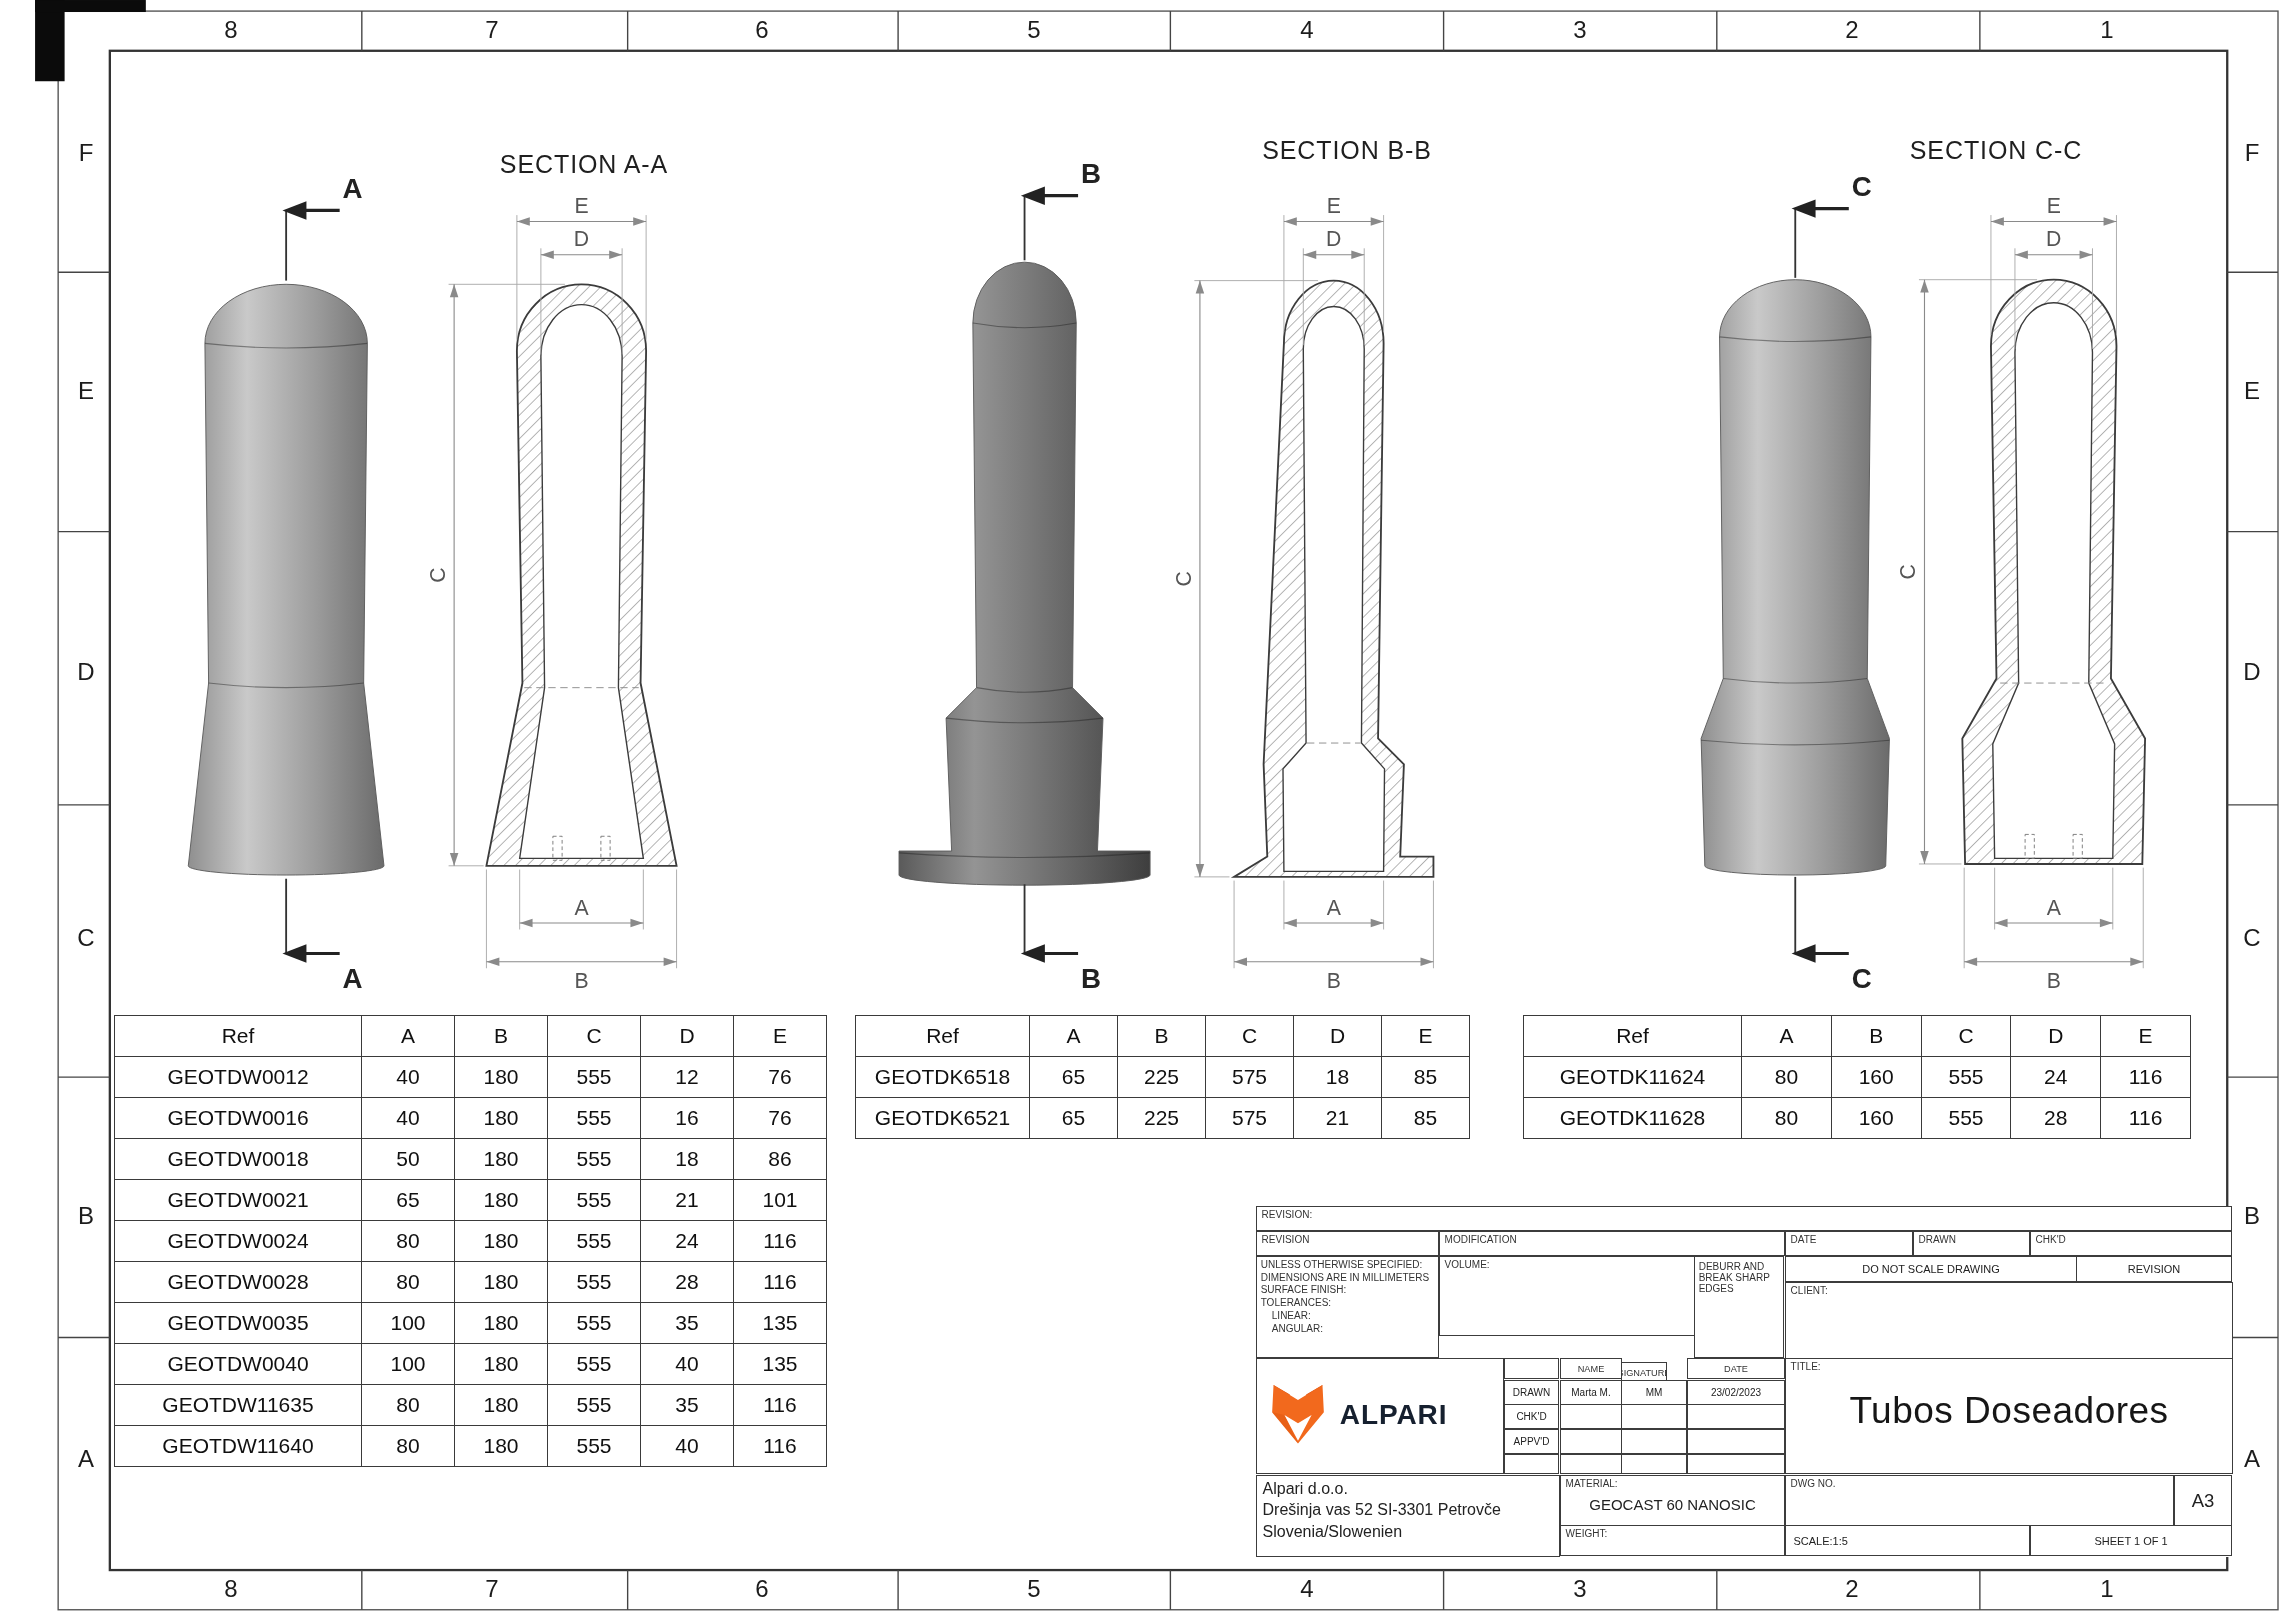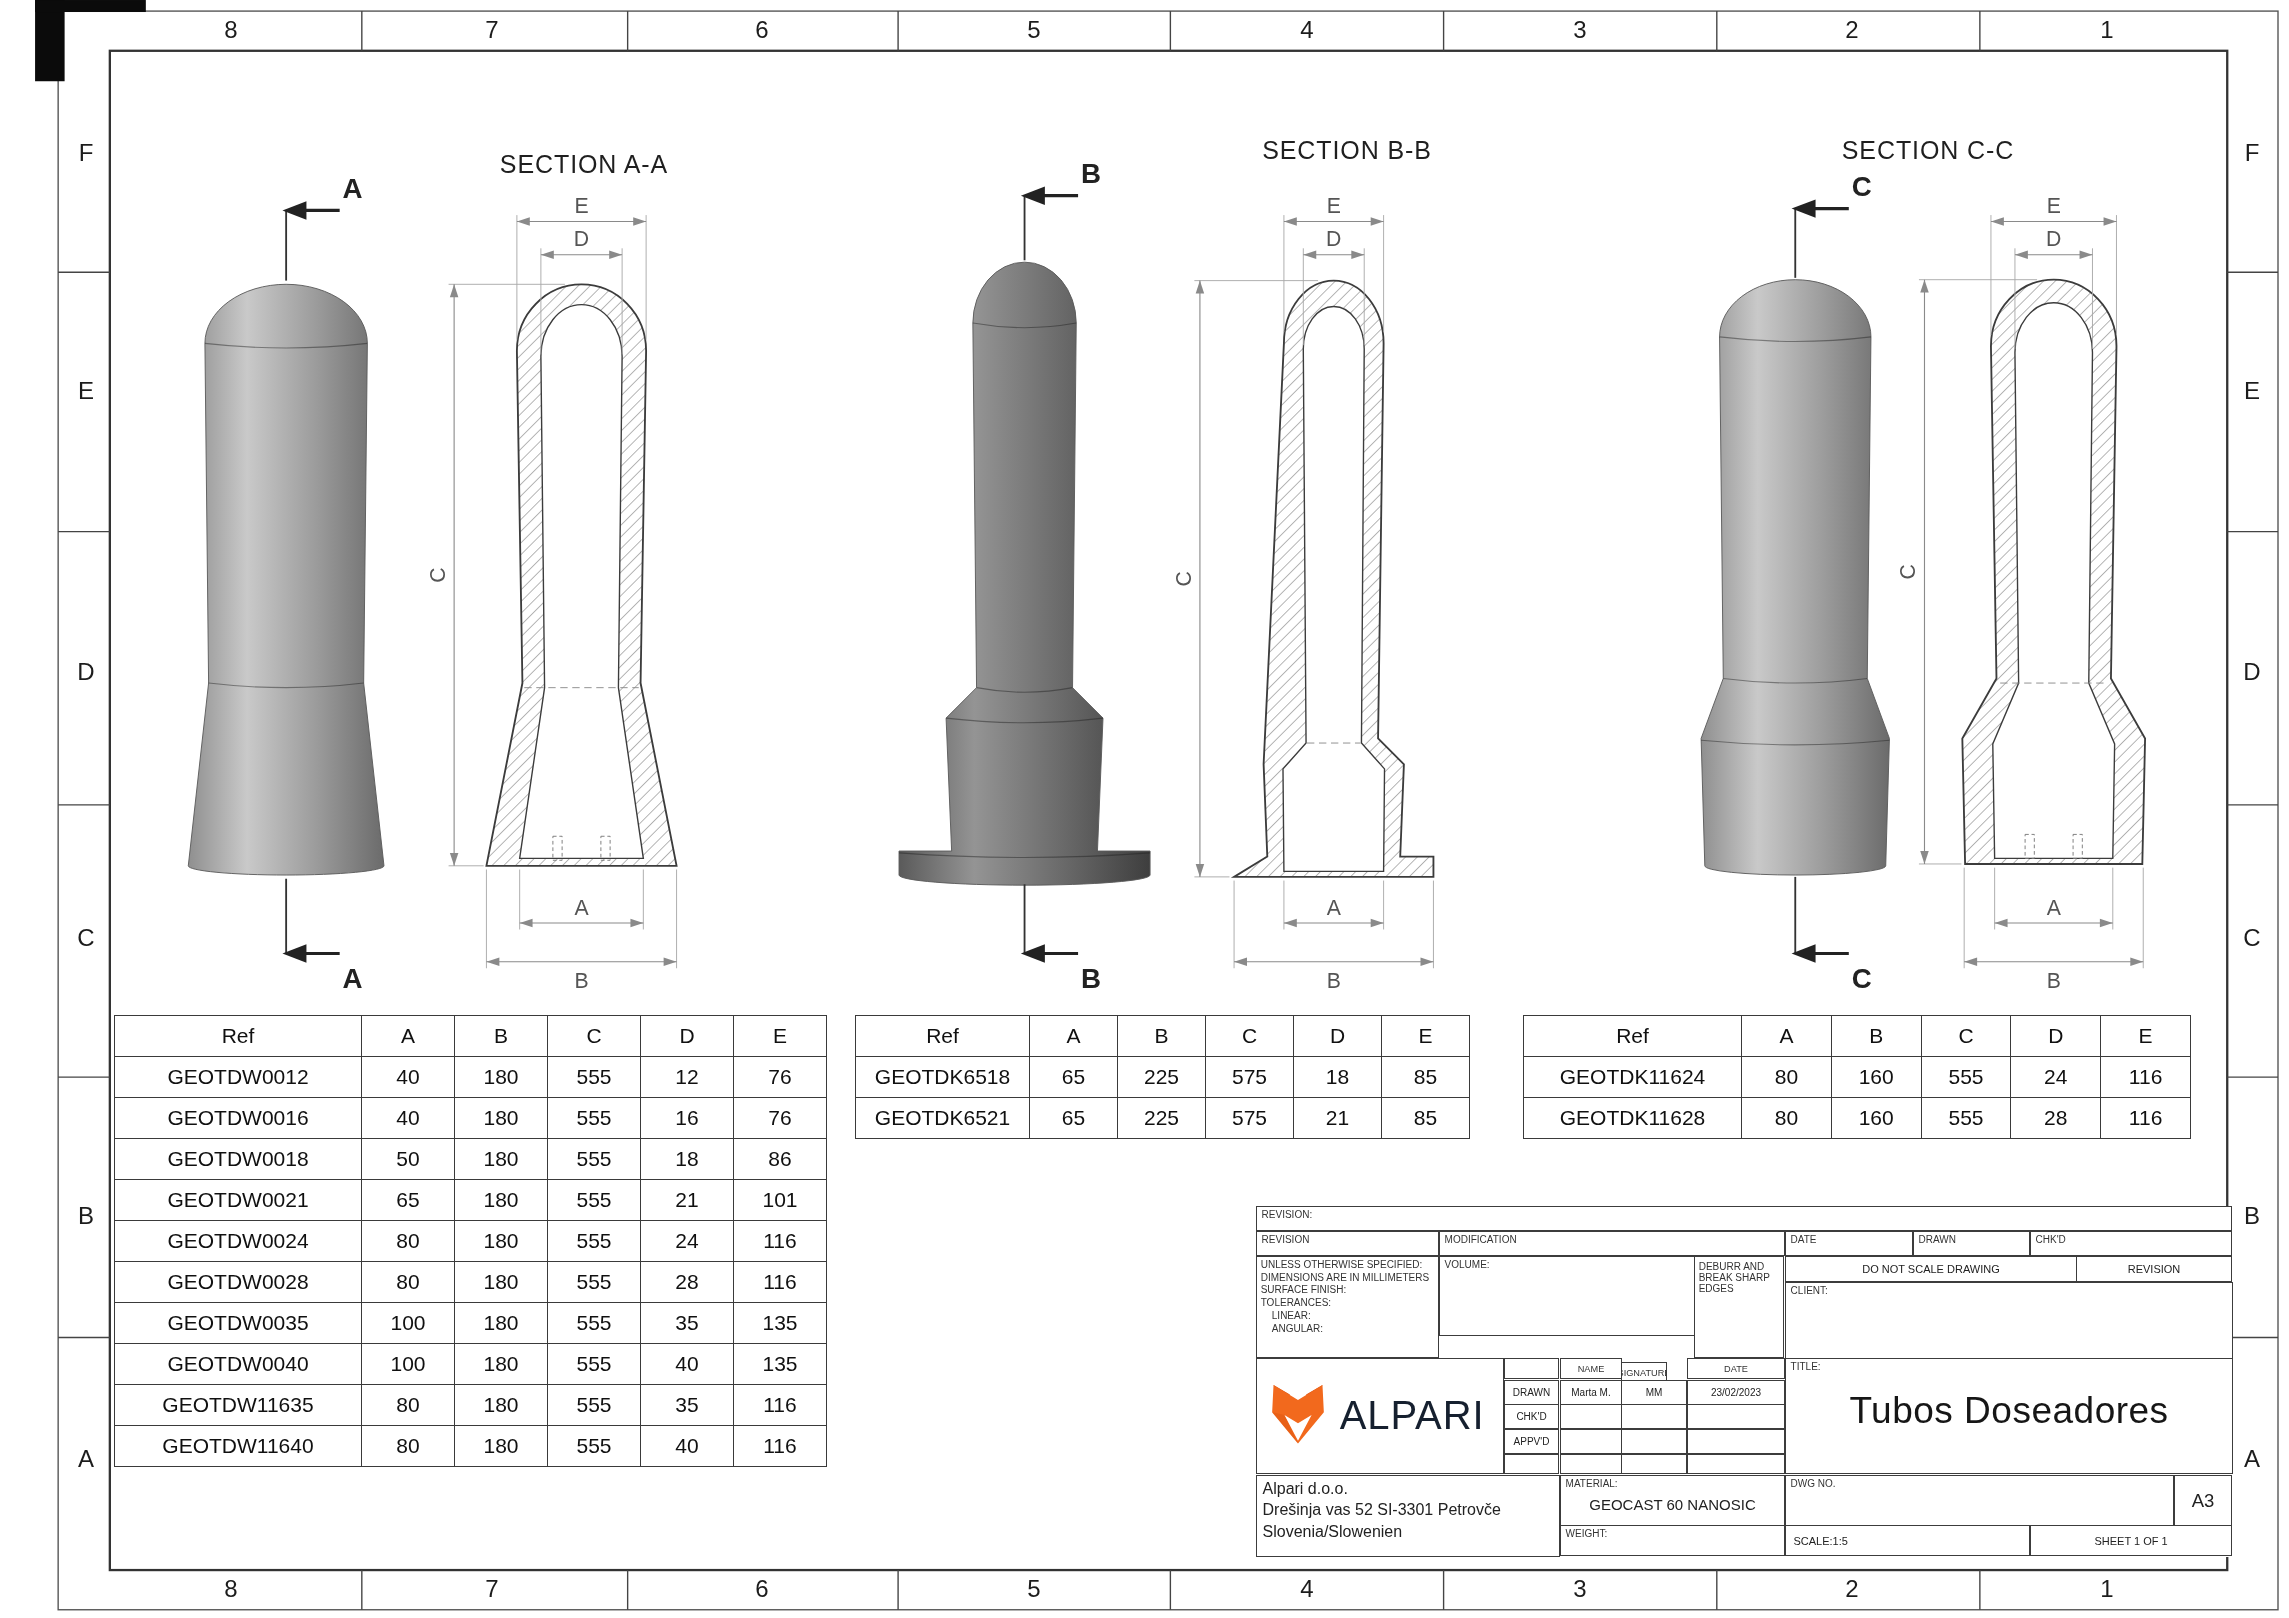--- a/index.html
+++ b/index.html
@@ -23,21 +23,21 @@
   .vct{display:flex;align-items:center;}
   .sl{display:block;font-size:10px;color:#333;padding:1.8px 4.6px;white-space:nowrap;}
   .sl12{font-size:11px;color:#222;white-space:nowrap;}
   .padl{padding-left:7.4px;}
   .spec{font-size:10px;color:#333;padding:1.8px 3.7px 0;white-space:nowrap;}
   .ind{padding-left:14.8px;}
   .pad{white-space:normal;padding:3.7px;}
   .scell{display:flex;align-items:center;justify-content:center;font-size:10px;color:#222;}
   .sh{font-size:9.2px;color:#333;}
   .brandrow{display:flex;align-items:center;gap:7.4px;padding:22px 0 0 7.4px;}
-  .brand{font-size:40px;font-weight:400;color:#16202f;letter-spacing:0.9px;}
+  .brand{font-size:28px;font-weight:700;color:#16202f;letter-spacing:0.9px;}
   .bigtitle{font-size:37px;color:#161616;text-align:center;margin-top:16px;letter-spacing:0.5px;}
   .addr{font-size:16px;color:#222;padding:3.7px 5.5px 0;white-space:nowrap;}
   .matval{font-size:15px;color:#222;text-align:center;margin-top:5.5px;}
   .a3{font-size:18.5px;color:#222;}
 </style>
 </head>
 <body>
 
 <div class="sheet">
 
@@ -258,21 +258,21 @@
       <div class="glabel" style="left: 86px; top: 938px;">C</div>
       <div class="glabel" style="left: 2252px; top: 938px;">C</div>
       <div class="glabel" style="left: 86px; top: 1216px;">B</div>
       <div class="glabel" style="left: 2252px; top: 1216px;">B</div>
       <div class="glabel" style="left: 86px; top: 1459px;">A</div>
       <div class="glabel" style="left: 2252px; top: 1459px;">A</div>
     </div>
 
   <div class="sectitle" style="left:584px;top:164px">SECTION A-A</div>
   <div class="sectitle" style="left:1347px;top:150px">SECTION B-B</div>
-  <div class="sectitle" style="left:1928px;top:150px">SECTION C-C</div>
+  <div class="sectitle" style="left:1996px;top:150px">SECTION C-C</div>
 
   <div class="tblwrap" id="t1">
     <table>
         <colgroup>
           <col class="refcol">
           <col>
           <col>
           <col>
           <col>
           <col>

